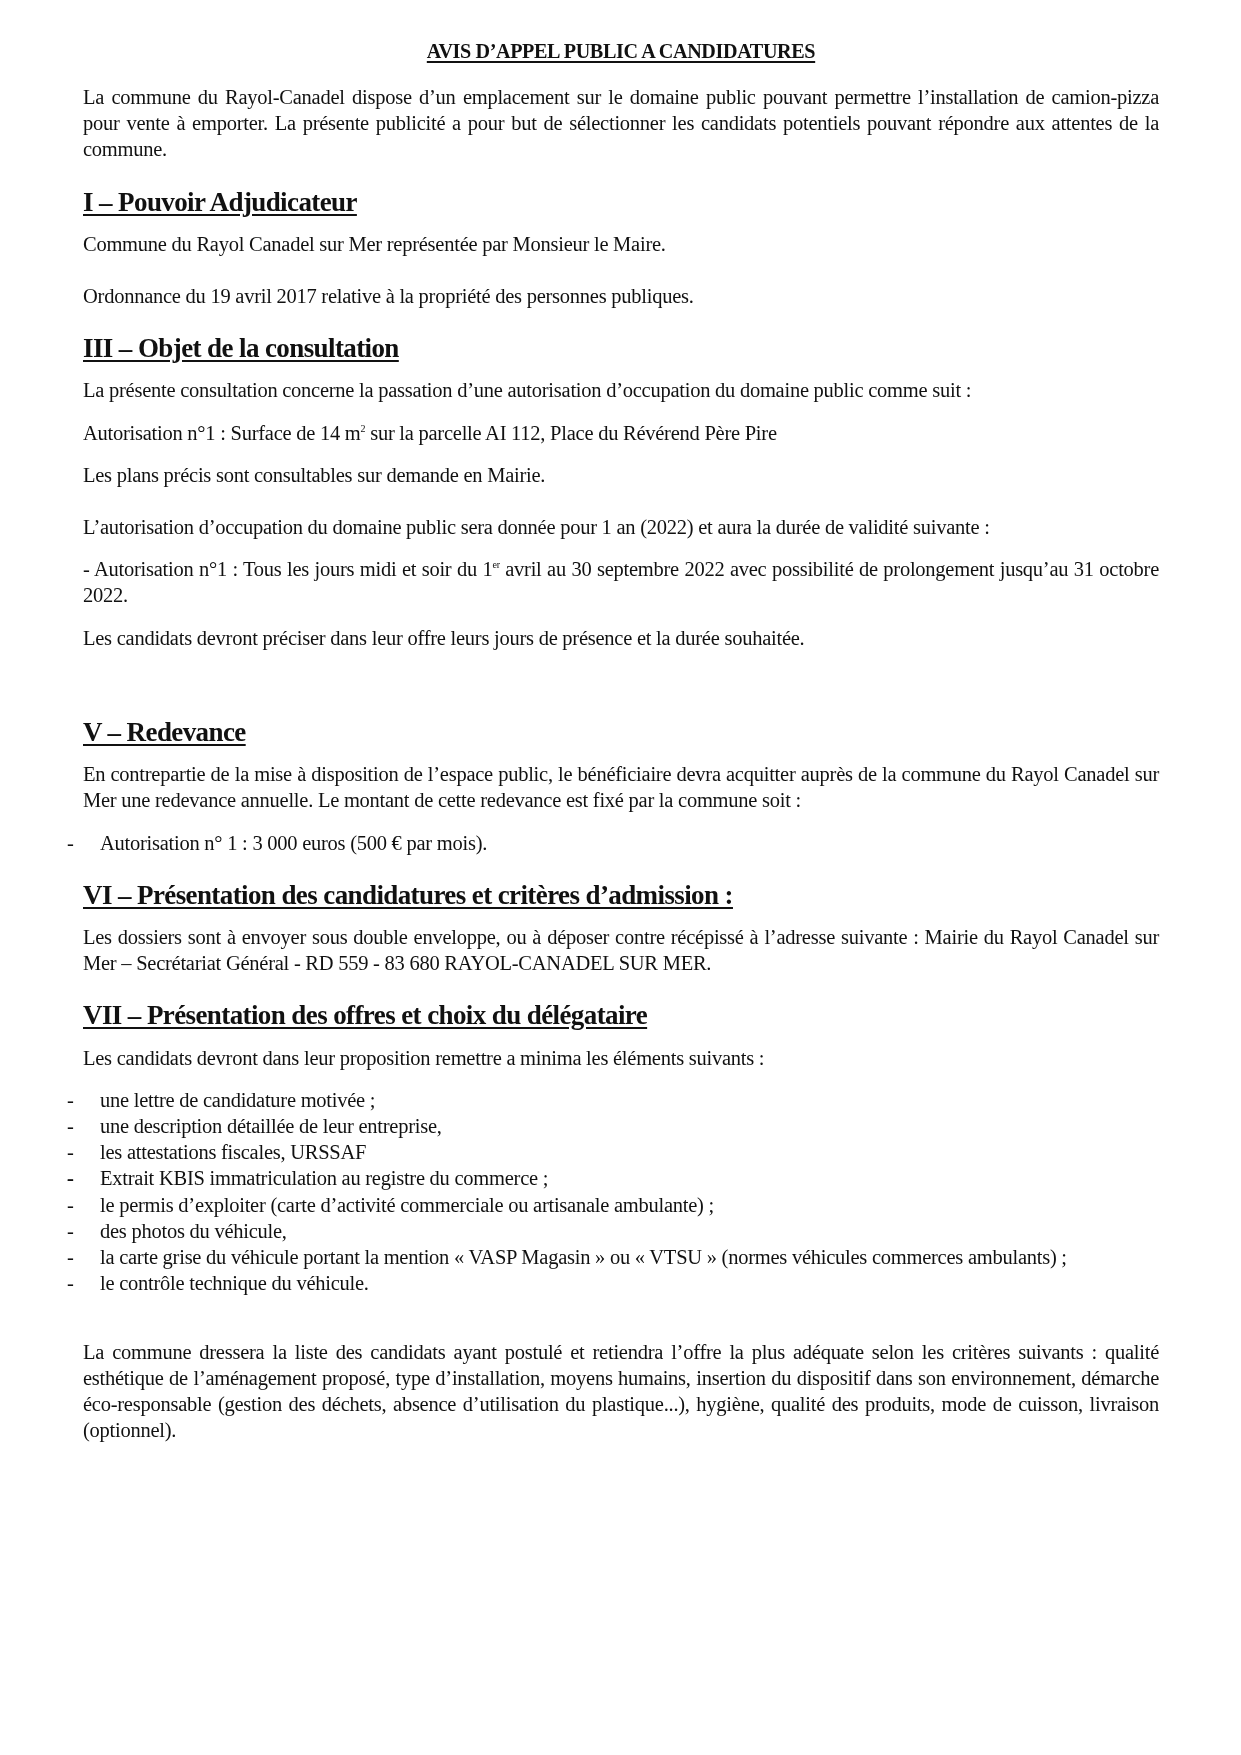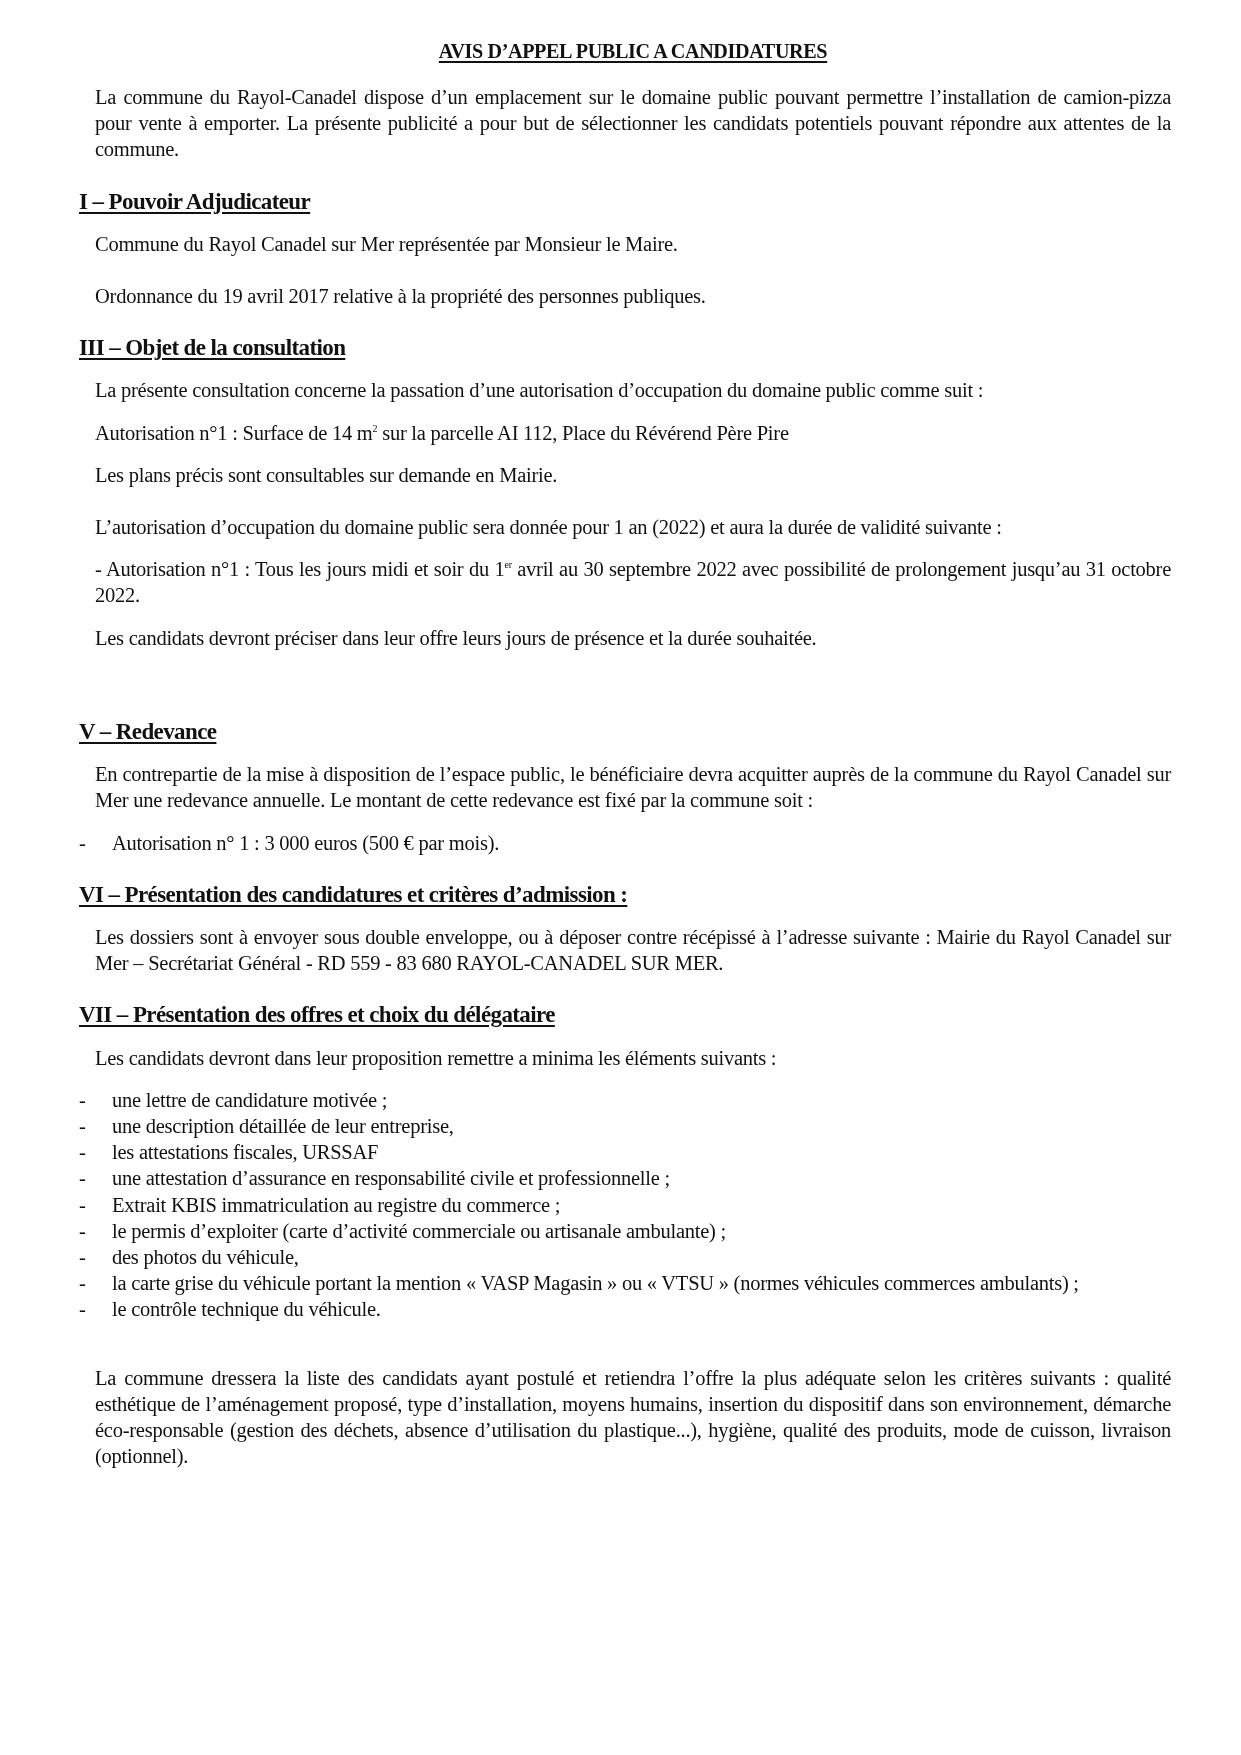--- a/index.html
+++ b/index.html
@@ -10,21 +10,21 @@
     body {
       width: 1241px;
       height: 1755px;
       position: relative;
       overflow: hidden;
       color: #111111;
       font-family: "Liberation Serif", "DejaVu Serif", serif;
     }
     .page {
       position: absolute;
-      left: 79px;
+      left: 67px;
       top: 38px;
       width: 1108px;
     }
     .title {
       text-align: center;
       font-weight: bold;
       font-size: 21px;
       text-decoration: underline;
       text-underline-offset: 3px;
       letter-spacing: -0.4px;
@@ -38,26 +38,26 @@
       text-align: justify;
       margin: 16px;
       letter-spacing: -0.25px;
       word-spacing: 0px;
     }
     .section {
       margin-top: 26px;
     }
     .section-title {
       font-weight: bold;
-      font-size: 23px;
+      font-size: 27px;
       line-height: 26.2px;
       text-decoration: underline;
       text-underline-offset: 3px;
       letter-spacing: -0.6px;
-      margin: 0;
+      margin: 16px;
     }
     .blank {
       height: 26.2px;
     }
     .list {
       list-style: none;
       margin: 0;
       padding: 0;
     }
     .list-item {
@@ -124,21 +124,21 @@
     <p class="para">Les dossiers sont à envoyer sous double enveloppe, ou à déposer contre récépissé à l’adresse suivante : Mairie du Rayol Canadel sur Mer – Secrétariat Général - RD 559 - 83 680 RAYOL-CANADEL SUR MER.</p>
   </div>
 
   <div class="section">
     <h2 class="section-title">VII – Présentation des offres et choix du délégataire</h2>
     <p class="para">Les candidats devront dans leur proposition remettre a minima les éléments suivants :</p>
     <ul class="list">
       <li class="list-item"><span class="dash">-</span><span>une lettre de candidature motivée ;</span></li>
       <li class="list-item"><span class="dash">-</span><span>une description détaillée de leur entreprise,</span></li>
       <li class="list-item"><span class="dash">-</span><span>les attestations fiscales, URSSAF</span></li>
-      <li class="list-item"><span class="dash">-</span><span>une attestation d’assurance en responsabilité civile et professionnelle ;</span></li>
+      <li class="list-item"><span class="dash">-</span></li>
       <li class="list-item"><span class="dash">-</span><span>Extrait KBIS immatriculation au registre du commerce ;</span></li>
       <li class="list-item"><span class="dash">-</span><span>le permis d’exploiter (carte d’activité commerciale ou artisanale ambulante) ;</span></li>
       <li class="list-item"><span class="dash">-</span><span>des photos du véhicule,</span></li>
       <li class="list-item" style="text-align: justify;"><span class="dash">-</span><span>la carte grise du véhicule portant la mention « VASP  Magasin » ou « VTSU » (normes véhicules commerces ambulants) ;</span></li>
       <li class="list-item"><span class="dash">-</span><span>le contrôle technique du véhicule.</span></li>
     </ul>
     <div class="blank"></div>
     <p class="para">La commune dressera la liste des candidats ayant postulé et retiendra l’offre la plus adéquate selon les critères suivants : qualité esthétique de l’aménagement proposé, type d’installation, moyens humains, insertion du dispositif dans son environnement, démarche éco-responsable (gestion des déchets, absence d’utilisation du plastique...), hygiène, qualité des produits, mode de cuisson, livraison (optionnel).</p>
   </div>
 

